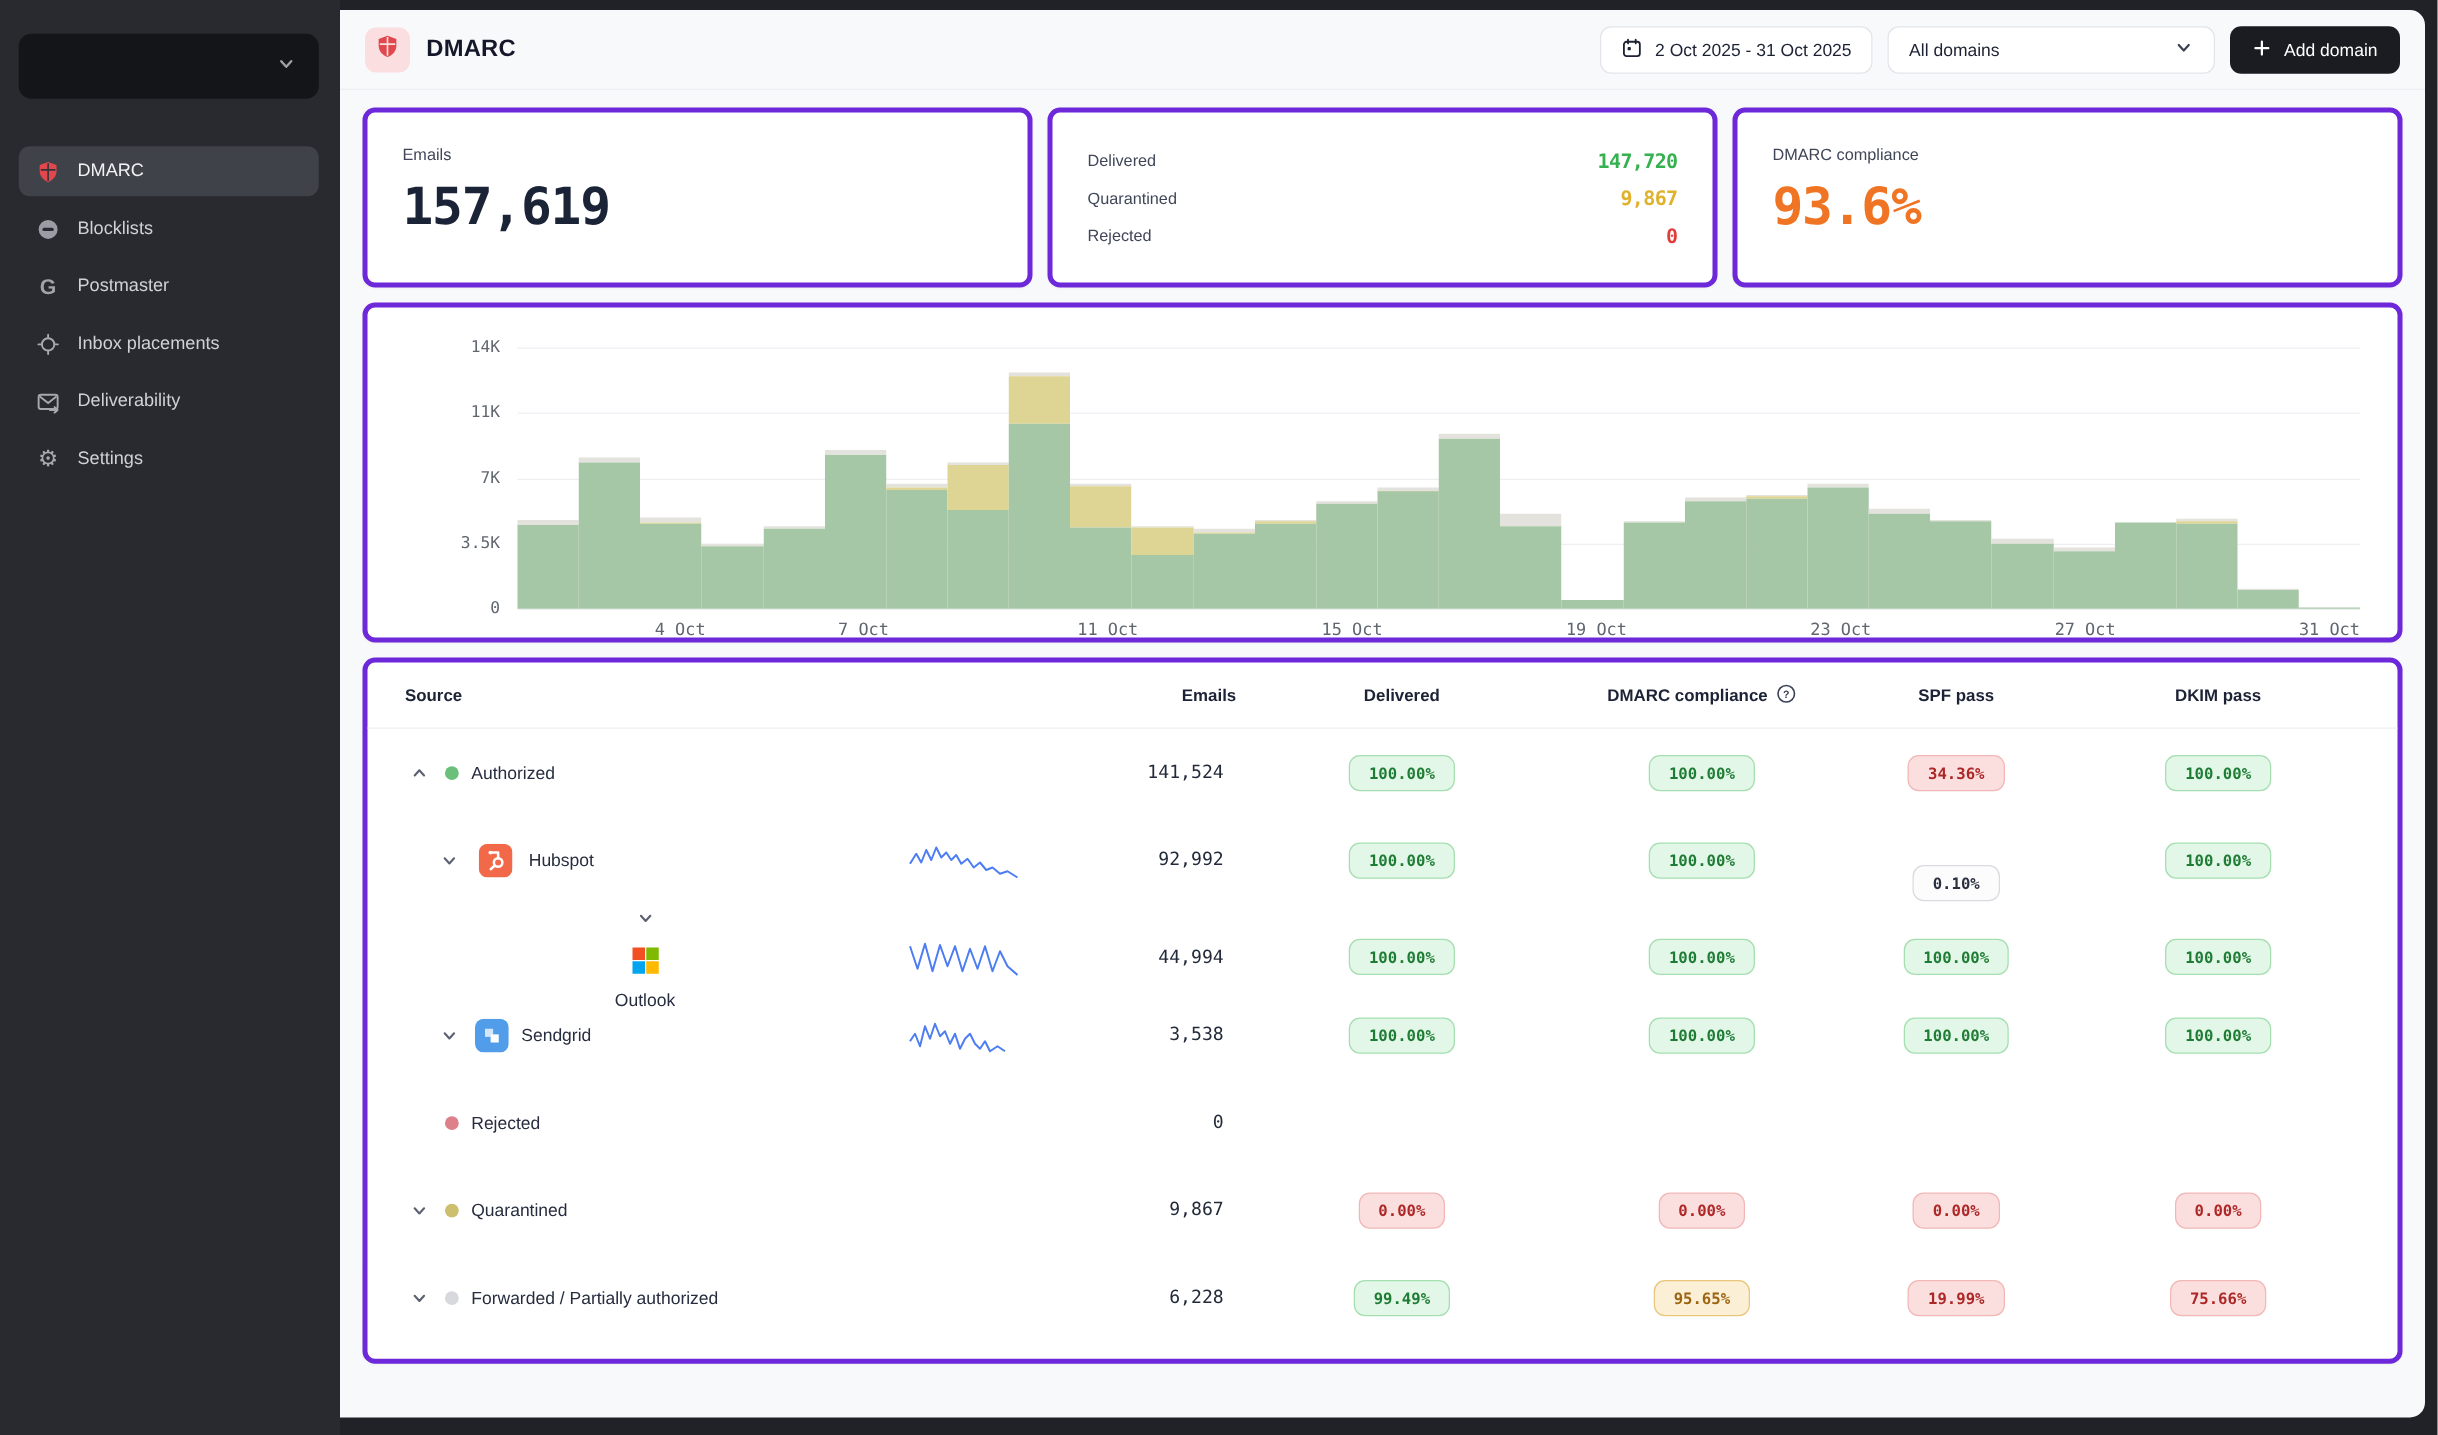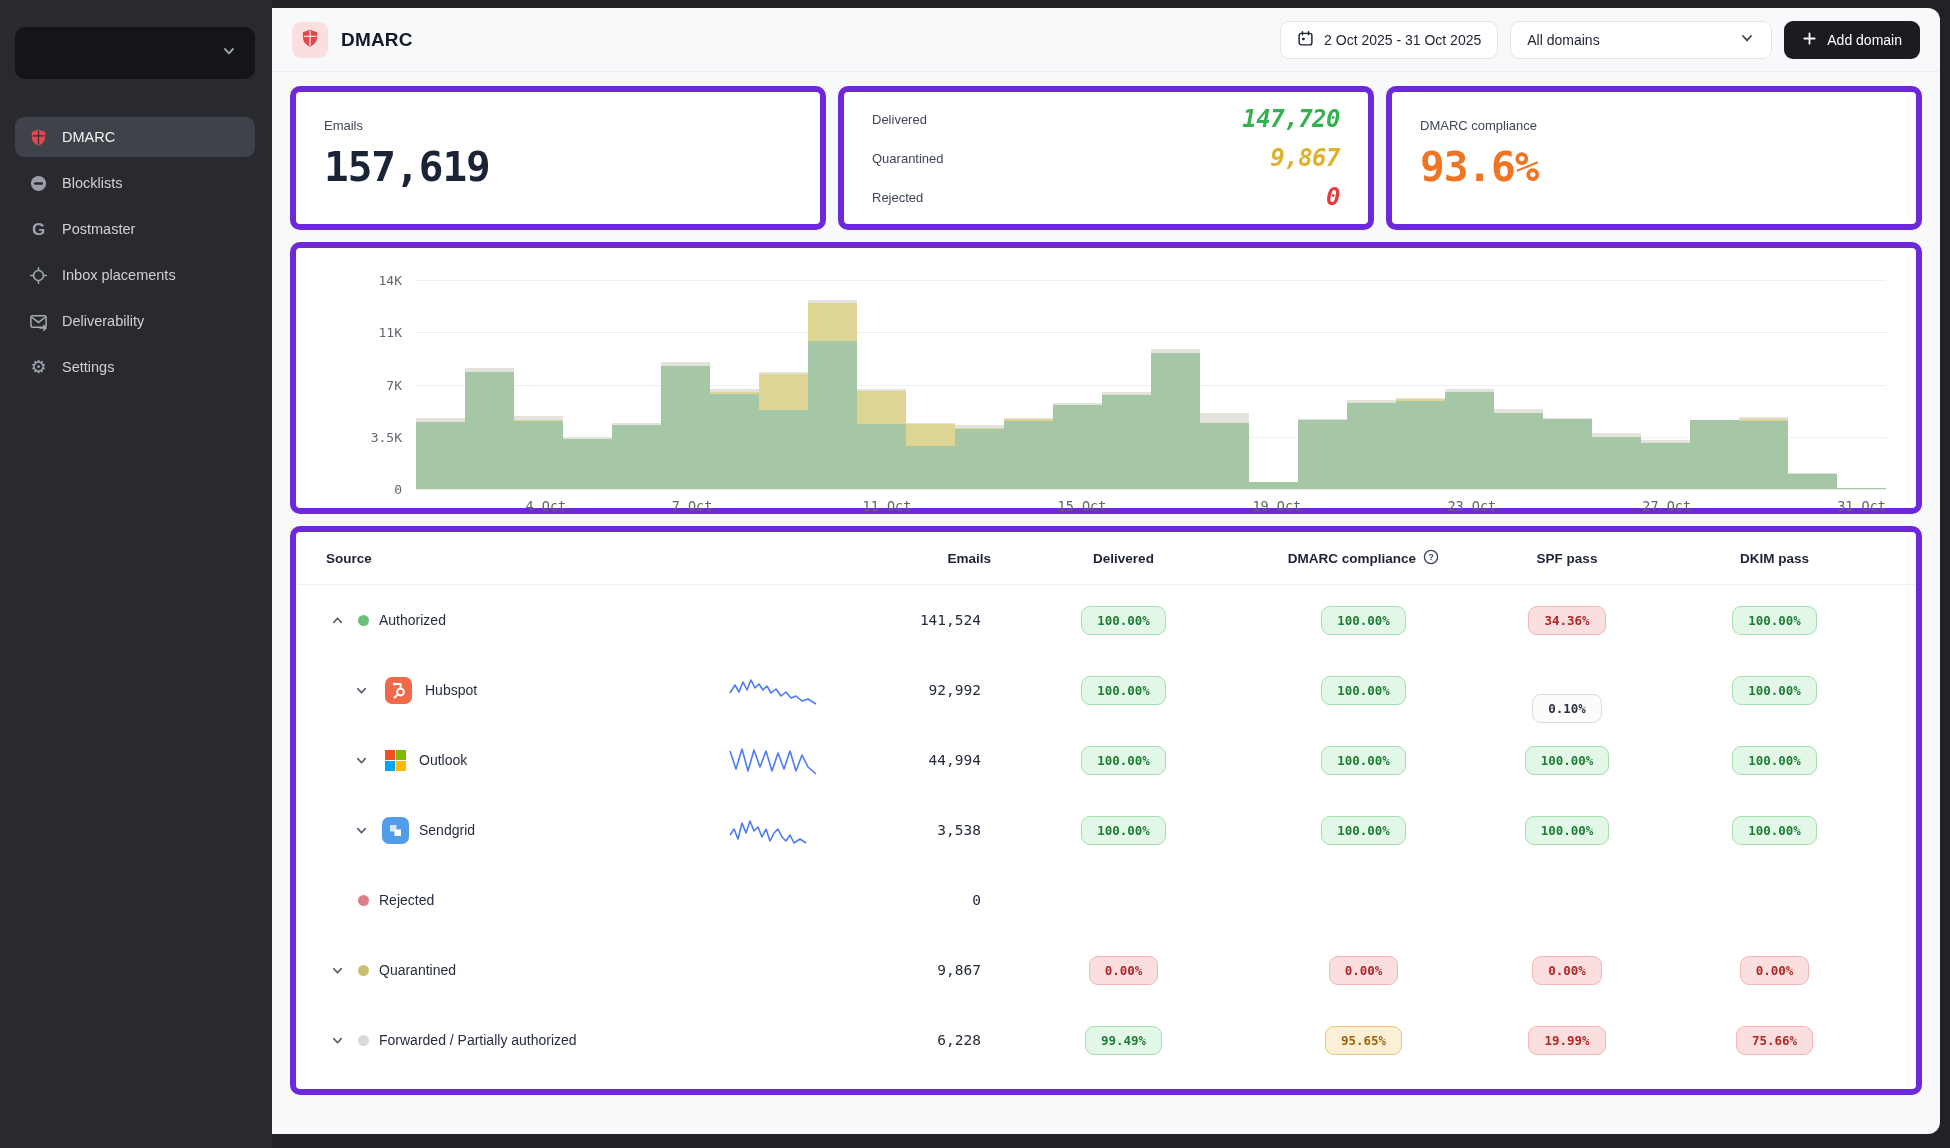--- a/index.html
+++ b/index.html
@@ -58,30 +58,30 @@
     background:#1b1c21; color:#fff; border:none; border-radius:9px; height:38px;
     display:flex; align-items:center; gap:10px; padding:0 18px;
     font-size:14px; cursor:pointer;
   }
 
   .content { padding:14px 18px 0 18px; }
 
   
   .stats-row { display:flex; gap:12px; }
   .card {
-    background:#fff; border:6px solid #6d28d9; border-radius:10px;
+    background:#fff; border:4px solid #6d28d9; border-radius:10px;
     box-shadow:0 1px 2px rgba(20,24,40,.03);
   }
   .stat-card { height:144px; flex:1; padding:26px 28px; }
   .stat-label { font-size:13px; color:#3f4658; }
   .stat-big { font-size:41px; font-weight:bold; color:#1b2336; margin-top:10px; letter-spacing:-1px; }
   .break-card { display:flex; flex-direction:column; justify-content:center; gap:11px; }
   .break-row { display:flex; align-items:center; justify-content:space-between; }
   .break-label { font-size:13px; color:#3f4658; }
-  .break-value { font-size:24px; font-weight:bold; letter-spacing:-.5px;font-style:italic; }
+  .break-value { font-size:16px; font-weight:bold; letter-spacing:-.5px; }
   .compliance-value { color:#ef7524; }
 
   
   .chart-card { margin-top:12px; height:272px; padding:30px 26px 10px 24px; position:relative; }
   .chart-area { position:absolute; left:120px; right:30px; top:32px; height:209px; }
   .gridline { position:absolute; left:0; right:0; height:1px; background:#edeff3; }
   .ylabel {
     position:absolute; right:calc(100% + 14px); transform:translateY(-50%);
     font-size:13px; color:#5f6670; white-space:nowrap;
   }
@@ -494,21 +494,21 @@
               <span class="badge green">100.00%</span>
             </div>
             <div class="cell-badge">
               <span class="badge neutral">0.10%</span>
             </div>
             <div class="cell-badge">
               <span class="badge green">100.00%</span>
             </div>
           </div>
           <div class="trow">
-            <div class="cell-src" style="padding-left: 24px;">
+            <div class="cell-src" style="padding-left: 24px; flex-direction: column;">
               <span class="chev">
                 <svg width="15" height="15" viewBox="0 0 16 16">
                   <polyline points="4,6 8,10.4 12,6" fill="none" stroke="#5b6170" stroke-width="1.8" stroke-linecap="round" stroke-linejoin="round"></polyline>
                 </svg>
               </span>
               <span class="brand">
                 <svg width="25" height="25" viewBox="0 0 25 25">
                   <rect x="2" y="2" width="10" height="10" fill="#f25022"></rect>
                   <rect x="13" y="2" width="10" height="10" fill="#7fba00"></rect>
                   <rect x="2" y="13" width="10" height="10" fill="#00a4ef"></rect>

